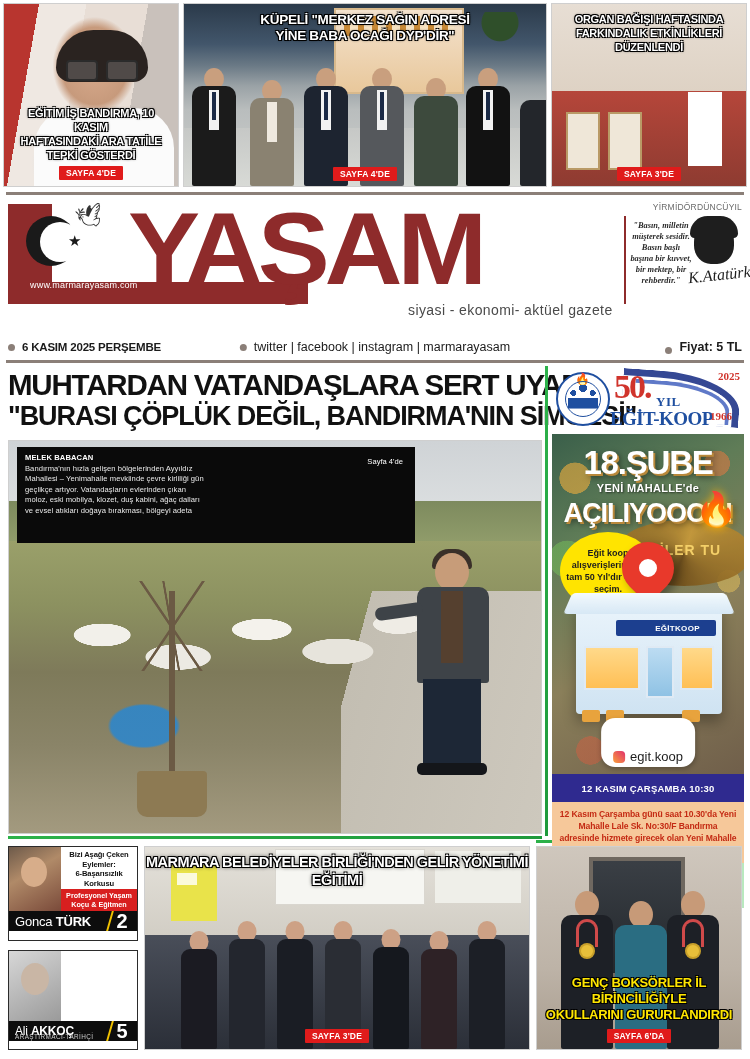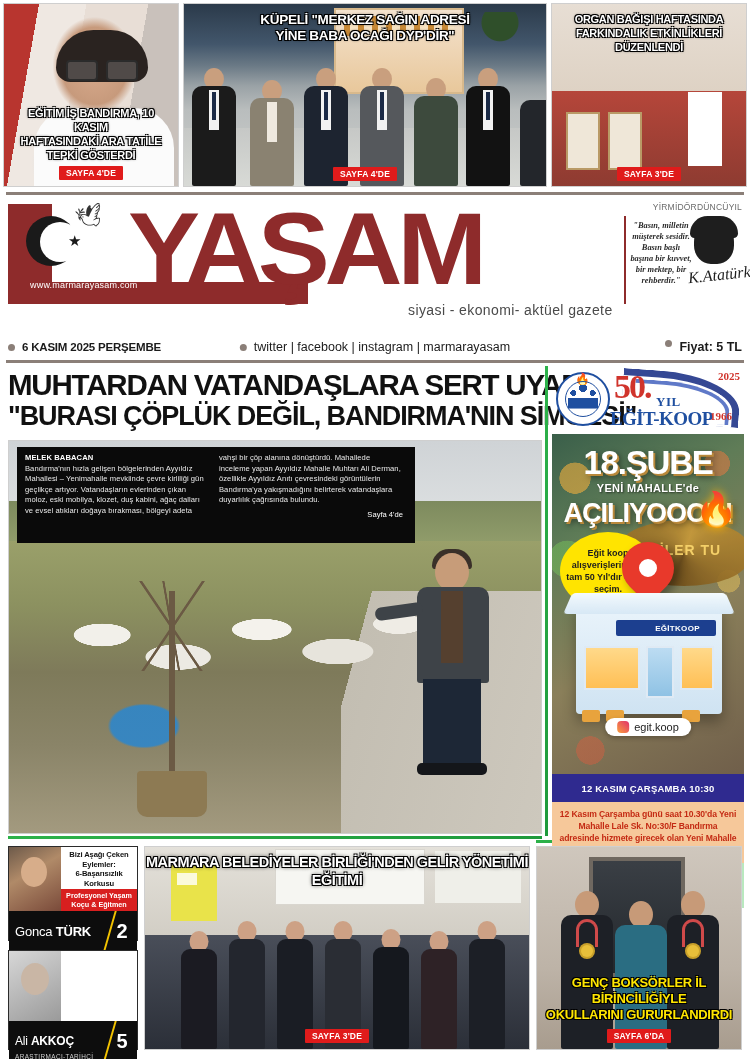--- a/index.html
+++ b/index.html
@@ -111,21 +111,21 @@
 
   
   .datebar { position:absolute; left:0; top:334px; width:750px; height:30px; }
   .db-inner { position:absolute; left:8px; right:8px; top:0; height:26px;
      display:flex; align-items:center; }
   .bullet { width:7px; height:7px; border-radius:50%; background:#8b7f78; flex:0 0 auto; }
   .db-date { font-size:11.5px; font-weight:800; color:#1b1b1b; letter-spacing:-.2px; margin-left:7px; }
   .db-social { position:absolute; left:50%; transform:translateX(-50%);
      display:flex; align-items:center; gap:7px; }
   .db-social span { font-size:12.5px; color:#1b1b1b; }
-  .db-price { position:absolute; right:0; display:flex; align-items:flex-start; gap:7px; }
+  .db-price { position:absolute; right:0; display:flex; align-items:flex-end; gap:7px; }
   .db-price span { font-size:12.5px; font-weight:800; color:#1b1b1b; }
   .db-rule { position:absolute; left:6px; right:6px; top:26px; height:3px; background:#8b7f78; }
 
   
   .headline { position:absolute; left:8px; top:368px; width:530px; }
   .hl1 { font-size:29.5px; font-weight:900; color:#111; letter-spacing:-1.2px;
      line-height:33px; white-space:nowrap; }
   .hl2 { font-size:27px; font-weight:900; color:#111; letter-spacing:-1.1px;
      line-height:31px; white-space:nowrap; }
 
@@ -269,21 +269,21 @@
      background:linear-gradient(#bcdcf2,#8fc2e4); border:2px solid #dfeaf4; }
   .ad-store-win2 { position:absolute; left:104px; top:44px; width:34px; height:44px;
      background:linear-gradient(#ffd98a,#ffbf55); border:2px solid #dfeaf4; }
   .ad-crate { position:absolute; bottom:-8px; width:18px; height:12px; background:#e8a33d;
      border-radius:2px; }
   .ad-handle { position:absolute; left:50%; top:284px; transform:translateX(-50%);
      background:#fff; border-radius:14px; padding:3px 12px; display:flex;
      align-items:center; gap:5px; box-shadow:0 2px 5px rgba(0,0,0,.25); }
   .ad-handle .ig { width:12px; height:12px; border-radius:4px;
      background:linear-gradient(45deg,#f9a03c,#e1306c); flex:0 0 auto; }
-  .ad-handle span { font-size:11px; color:#1d1d1d; font-weight:500; }
+  .ad-handle span { font-size:13px; color:#1d1d1d; font-weight:500;margin-top:28px; }
   .ad-datebar { position:absolute; left:0; right:0; bottom:0; height:28px;
      background:#2f2a8f; display:flex; align-items:center; justify-content:center; }
   .ad-datebar span { color:#fff; font-size:9.5px; font-weight:800; letter-spacing:.2px; }
 
   .ad-orange { background:#f6c89a; padding:6px 6px 7px; text-align:center; }
   .ad-orange p { color:#c42b14; font-size:8.6px; font-weight:800; line-height:12px;
      letter-spacing:-.1px; }
   .ad-green { background:#b9e8bf; padding:7px 6px 8px; text-align:center; }
   .ad-green p { color:#0d0d0d; font-size:11px; font-weight:800; line-height:15px; }
 
@@ -297,21 +297,21 @@
      border-radius:50%; background:#d7ad8a; }
   .cb-photo.p2 { background:linear-gradient(150deg,#d7d7d7,#9a9a9a); }
   .cb-photo.p2:after{ content:""; position:absolute; left:12px; top:12px; width:28px; height:32px;
      border-radius:50%; background:#c9b6a5; }
   .cb-title { flex:1; padding:3px 3px 0; text-align:center; }
   .cb-title span { display:block; font-size:7.6px; font-weight:800; color:#111; line-height:9.6px;
      letter-spacing:-.1px; }
   .cb-role { position:absolute; left:52px; right:0; bottom:0; background:#d81f1f;
      text-align:center; padding:2px 2px; }
   .cb-role span { display:block; color:#fff; font-size:7.2px; font-weight:700; line-height:9px; }
-  .cb-name { position:relative; height:40px; background:#0d0d0d; display:flex;
+  .cb-name { position:relative; height:20px; background:#0d0d0d; display:flex;
      align-items:center; }
   .cb-name .nm { flex:1; padding-left:6px; color:#fff; font-size:13px; letter-spacing:-.2px; }
   .cb-name .nm b { font-weight:800; }
   .cb-name .sub { position:absolute; left:6px; bottom:1px; color:#cfcfcf; font-size:6.4px;
      letter-spacing:.4px; }
   .cb-num { width:30px; height:100%; position:relative; display:flex; align-items:center;
      justify-content:center; }
   .cb-num:before{ content:""; position:absolute; left:2px; top:0; bottom:0; width:2px;
      background:#f2c200; transform:skewX(-16deg); }
   .cb-num span { color:#fff; font-size:20px; font-weight:900; }
@@ -508,21 +508,20 @@
         <div class="lg"></div>
         <div class="bt"></div>
     </div>
 
     <div class="mp-textbox">
       <div class="mp-col">
         <div class="mp-byline">MELEK BABACAN</div>
         <div class="mp-body">Bandırma'nın hızla gelişen bölgelerinden Ayyıldız Mahallesi – Yenimahalle mevkiinde çevre kirliliği gün geçlikçe artıyor. Vatandaşların evlerinden çıkan moloz, eski mobilya, klozet, duş kabini, ağaç dalları ve evsel atıkları doğaya bırakması, bölgeyi adeta</div>
       </div>
       <div class="mp-col">
-        <div class="mp-body">vahşi bir çöp alanına dönüştürdü. Mahallede inceleme yapan Ayyıldız Mahalle Muhtarı Ali Derman, özellikle Ayyıldız Anıtı çevresindeki görüntülerin Bandırma'ya yakışmadığını belirterek vatandaşlara duyarlılık çağrısında bulundu.</div>
         <div class="mp-sayfa">Sayfa 4'de</div>
       </div>
     </div>
   </div>
 
   <div class="vdiv"></div>
   <div class="hdiv-green"></div>
   <div class="bot-greenline"></div>
 
   <div class="adcol">

